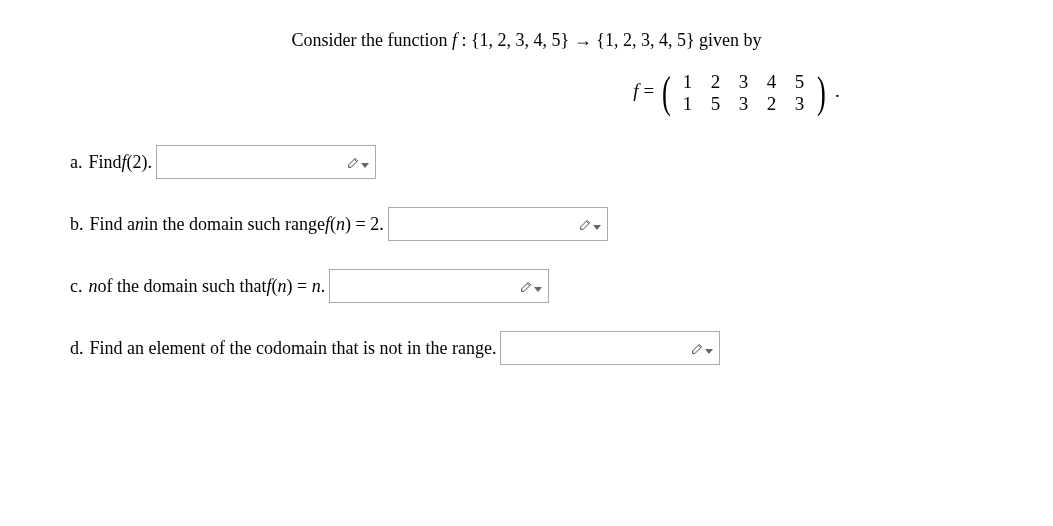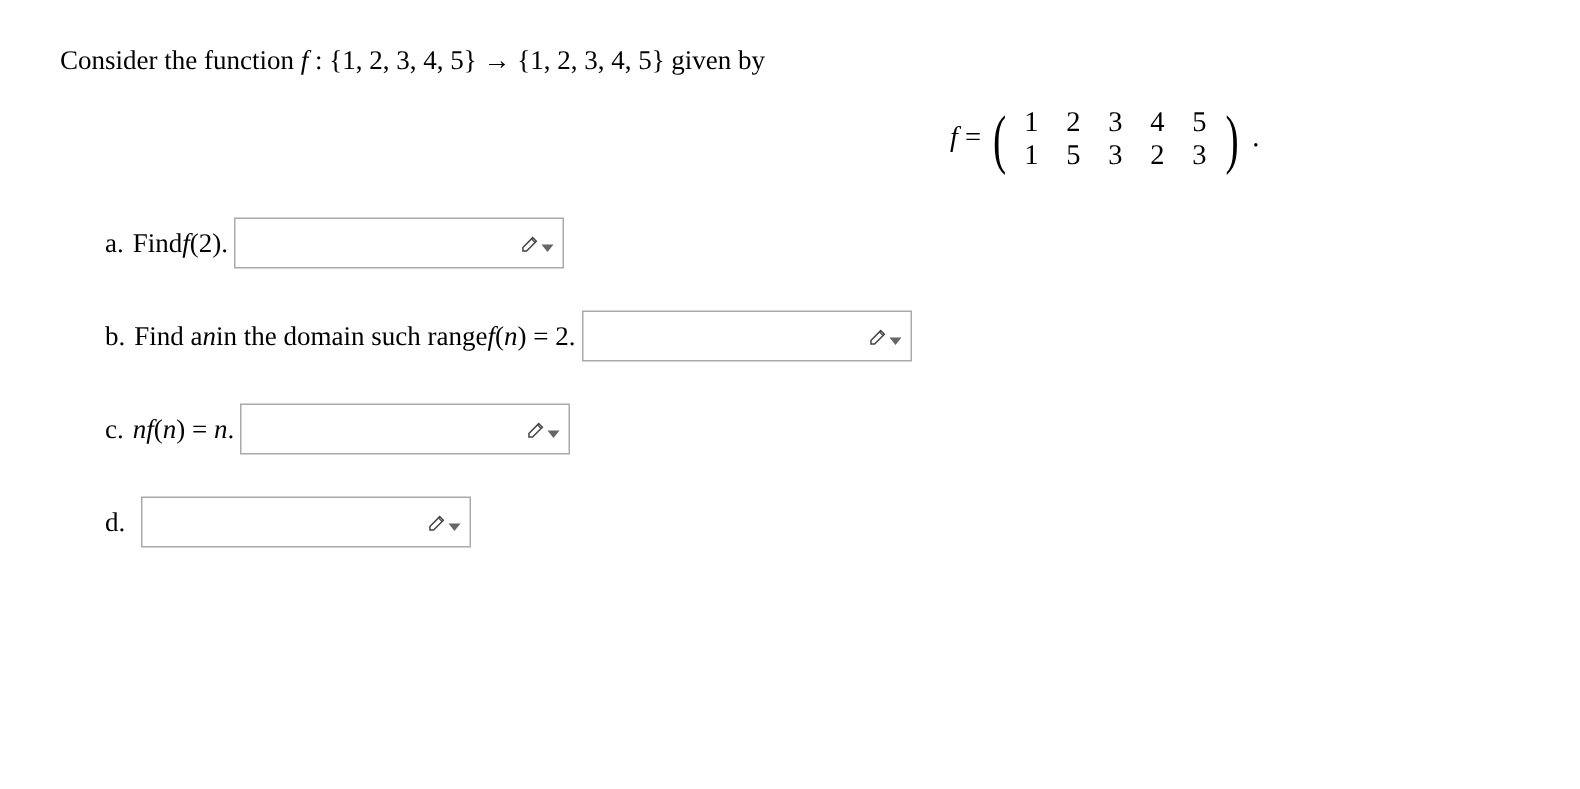--- a/index.html
+++ b/index.html
@@ -7,20 +7,21 @@
       font-family: Georgia, 'Times New Roman', serif;
       font-size: 18px;
       color: #000;
       background: #fff;
       padding: 30px 40px;
       margin: 0;
       width: 1053px;
     }
     .intro {
       margin-bottom: 20px;
+      text-align: center;
     }
     .math-display {
       text-align: center;
       margin: 18px 0 30px 0;
       font-family: 'Times New Roman', serif;
       font-style: italic;
       font-size: 19px;
       padding-left: 420px;
     }
     .matrix-wrapper {
@@ -158,35 +159,37 @@
           <path d="M9 4 L12 7" stroke="#444" stroke-width="1"></path>
         </svg>
       <span class="dropdown-arrow"></span>
     </span>
   </span>
 </div>
 
 <div class="question">
   <span class="label">c. </span>
   <span class="mi">n</span>
+  <span> of the domain such that </span>
   <span><span class="mi">f</span><span class="mn">(</span><span class="mi">n</span><span class="mn">) = </span><span class="mi">n</span></span>
   <span>.</span>
   <span class="input-field">
     <span class="pencil-icon">
       <svg viewBox="0 0 16 16">
           <path d="M2 11 L10 3 L13 6 L5 14 L2 14 Z" fill="none" stroke="#444" stroke-width="1.2"></path>
           <path d="M9 4 L12 7" stroke="#444" stroke-width="1"></path>
         </svg>
       <span class="dropdown-arrow"></span>
     </span>
   </span>
 </div>
 
 <div class="question">
   <span class="label">d. </span>
+  <span>Find an element of the codomain that is not in the range.</span>
   <span class="input-field">
     <span class="pencil-icon">
       <svg viewBox="0 0 16 16">
           <path d="M2 11 L10 3 L13 6 L5 14 L2 14 Z" fill="none" stroke="#444" stroke-width="1.2"></path>
           <path d="M9 4 L12 7" stroke="#444" stroke-width="1"></path>
         </svg>
       <span class="dropdown-arrow"></span>
     </span>
   </span>
 </div>

